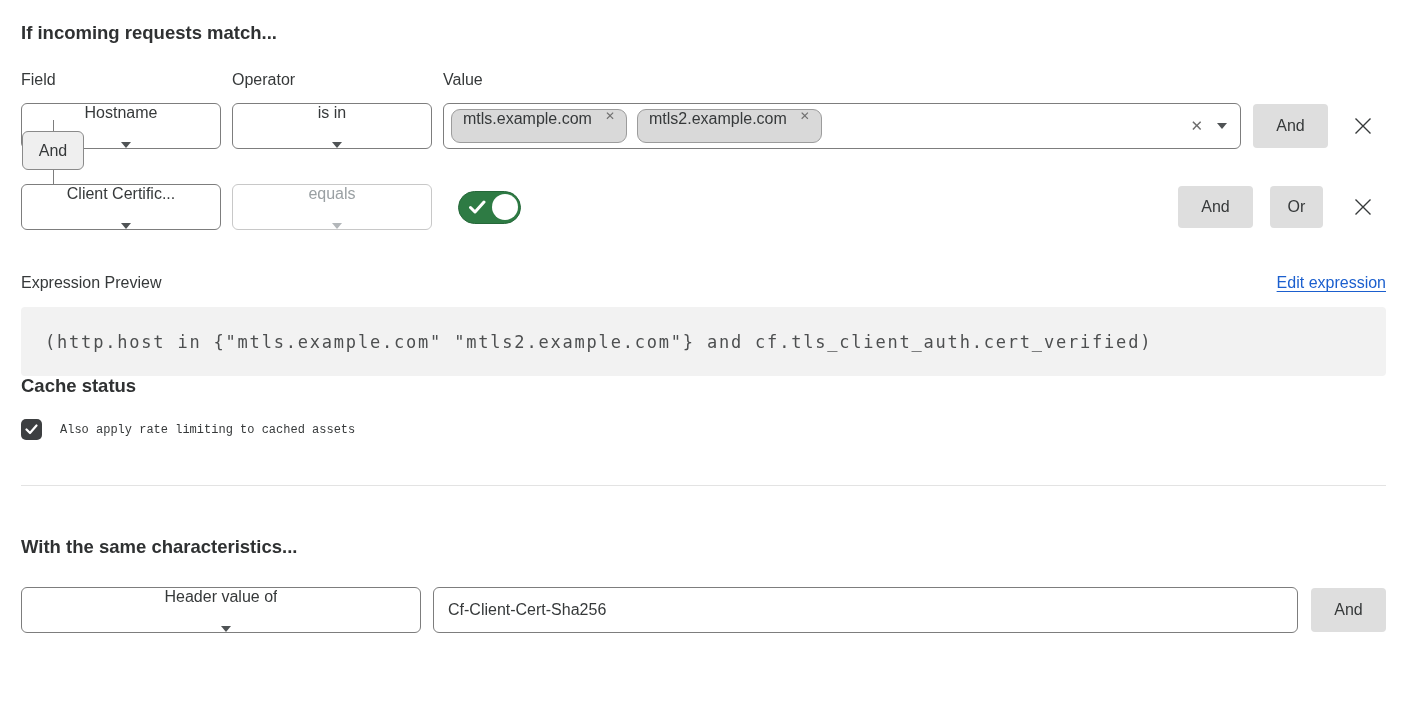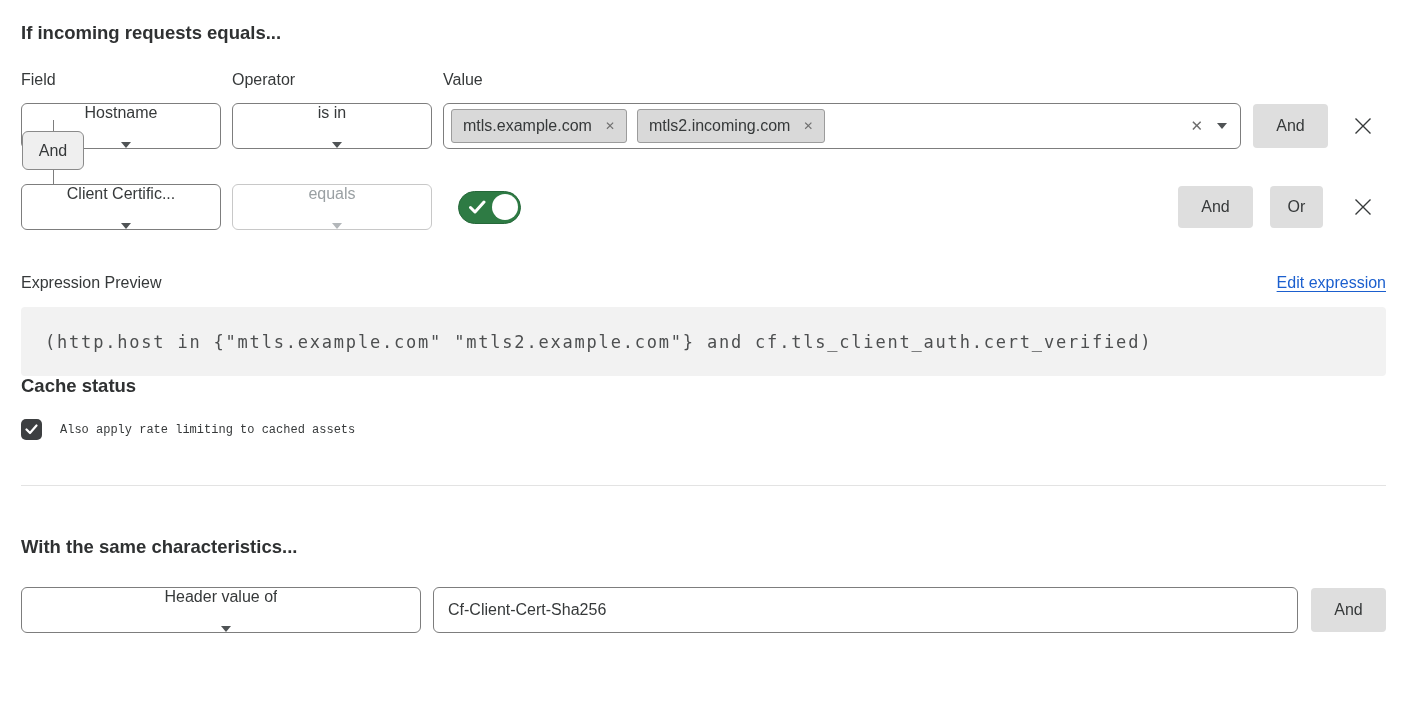--- a/index.html
+++ b/index.html
@@ -41,22 +41,22 @@
 
   
   .cond-row1 { display:flex; align-items:flex-start; margin-top:14px; }
   .cond-row1 .select, .gap-r { margin-right:11px; }
   .value-col { flex:1; margin-right:12px; min-width:0; }
   .multiselect {
     height:46px; border:1px solid #7d7d7d; border-radius:6px; background:#fff;
     display:flex; align-items:center; padding:0 13px 0 7px; cursor:text;
   }
   .tag {
-    background:#d9d9d9; border:1px solid #9c9c9c; border-radius:3px;
-    height:34px; display:flex; align-items:center; padding:0 11px;
+    background:#d9d9d9; border:1px solid #9c9c9c; border-radius:9px;
+    height:34px; display:flex; padding:0 11px;
     font-size:16px; color:#36393a; margin-right:10px; flex:0 0 auto;
   }
   .tag .tag-x { margin-left:13px; font-size:12px; color:#707070; cursor:pointer; line-height:1; }
   .ms-clear { margin-left:auto; font-size:15px; color:#6e6e6e; cursor:pointer; padding:0 6px; }
   .ms-chev { margin-left:8px; }
   .helper { margin-top:10px; font-size:16px; color:#7e8284; line-height:18px; }
 
   .btn-gray {
     background:#dedede; border:none; border-radius:4px;
     height:44px; min-width:75px; padding:0 18px;
@@ -135,21 +135,21 @@
     margin:0 13px 0 12px; padding:4px 14px; font-family:"Liberation Sans", sans-serif;
     font-size:16px; color:#36393a; background:#fff; outline:none; min-width:0;
   }
   .char-row .btn-gray { height:44px; }
 </style>
 </head>
 <body>
 
 <div class="page">
 
-  <h2 class="section-title">If incoming requests equals...</h2>
+  <h2 class="section-title">If incoming requests match...</h2>
 
   <div class="col-labels">
     <span class="lab-field">Field</span>
     <span class="lab-operator">Operator</span>
     <span class="lab-value">Value</span>
   </div>
 
   <div class="cond-row1">
     <div class="control select">
       <span class="sel-text">Hostname</span>
@@ -159,21 +159,21 @@
       <span class="sel-text">is in</span>
       <span class="chev"></span>
     </div>
     <div class="value-col">
       <div class="multiselect">
         <span class="tag">
           <span>mtls.example.com</span>
           <span class="tag-x">✕</span>
         </span>
         <span class="tag">
-          <span>mtls2.incoming.com</span>
+          <span>mtls2.example.com</span>
           <span class="tag-x">✕</span>
         </span>
         <span class="ms-clear">✕</span>
         <span class="chev ms-chev"></span>
       </div>
     </div>
     <button class="btn-gray">And</button>
     <button class="row-close">
       <svg width="20" height="20" viewBox="0 0 20 20">
           <path d="M2.5 2.5 L17.5 17.5 M17.5 2.5 L2.5 17.5" stroke="#36393a" stroke-width="1.4" fill="none"></path>

